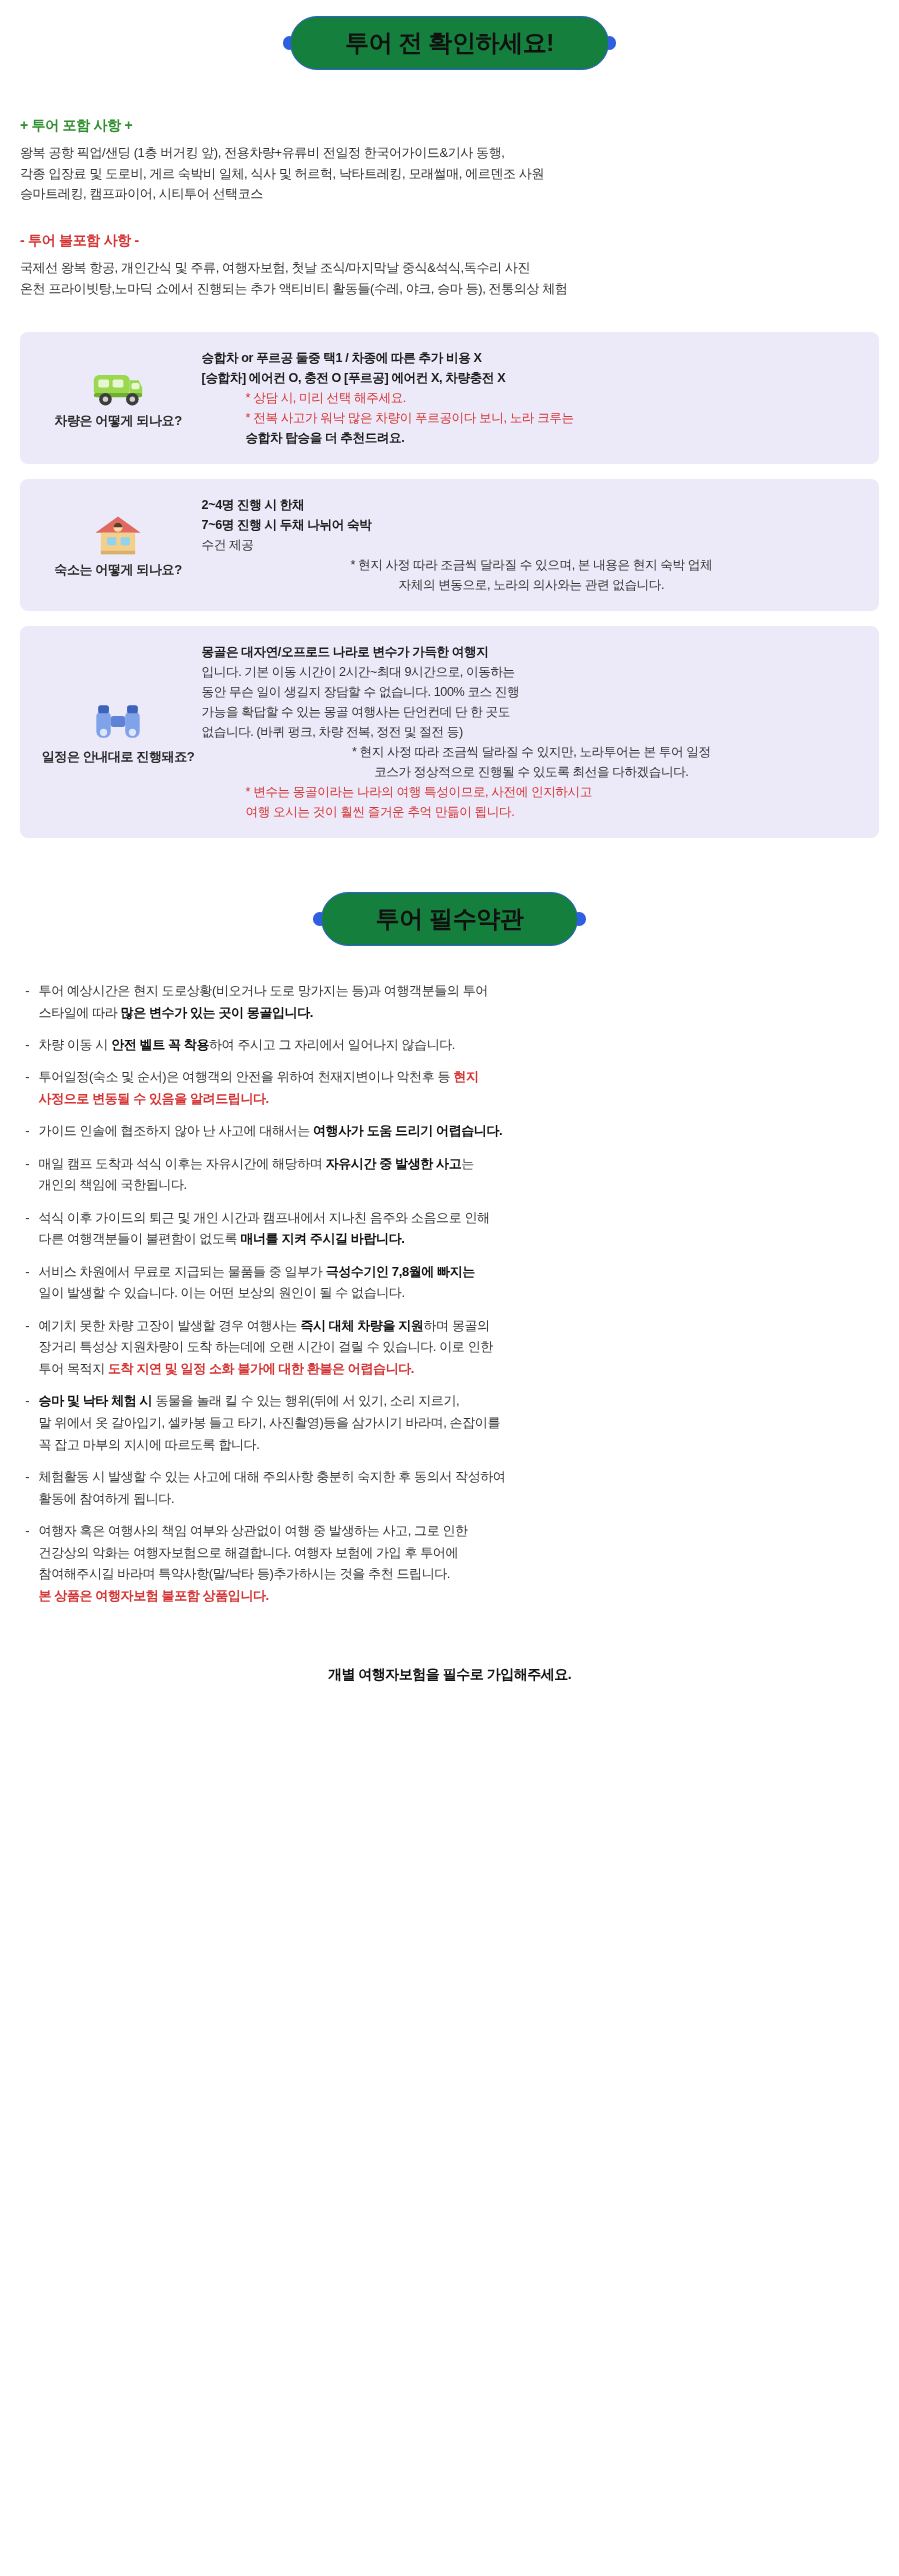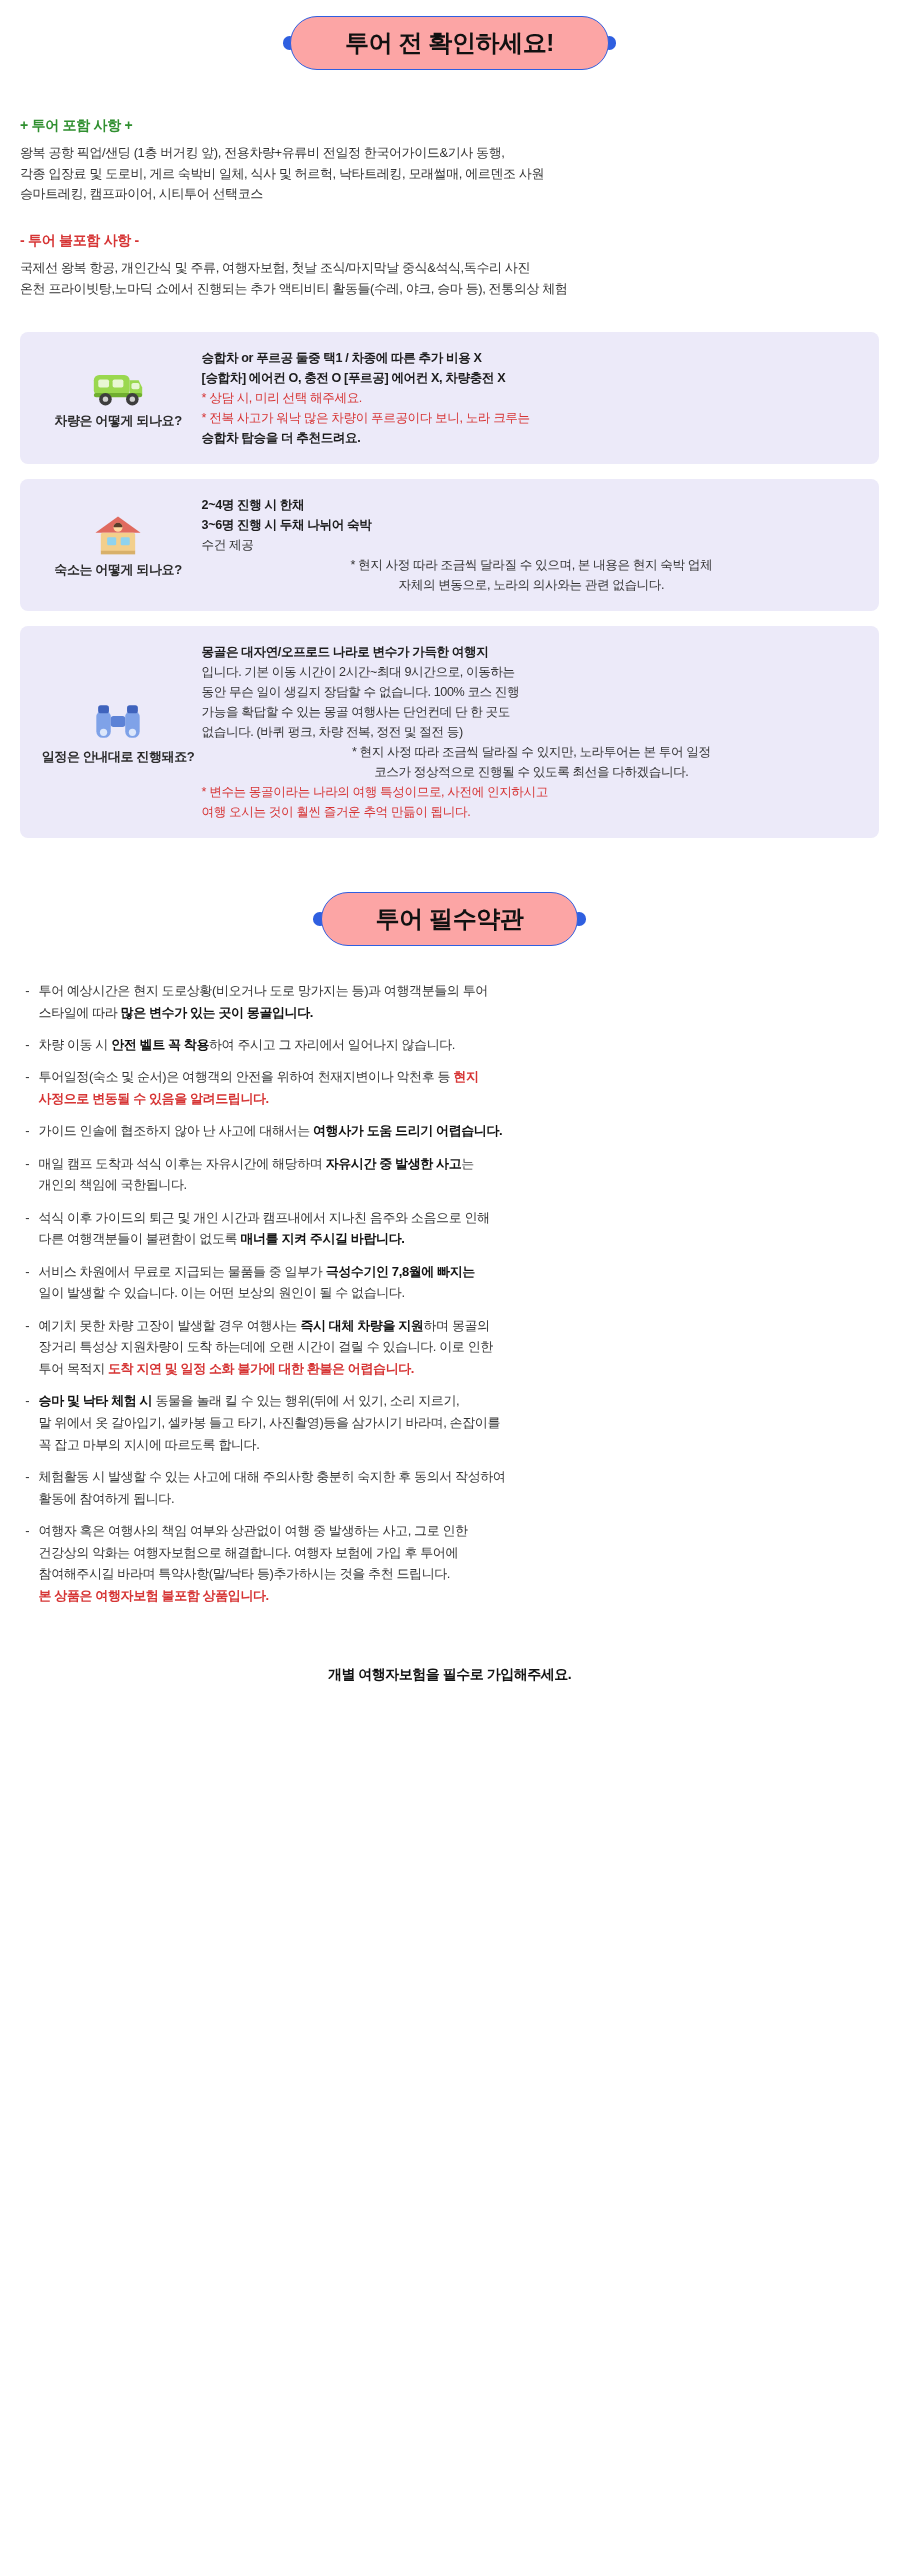--- a/index.html
+++ b/index.html
@@ -34,21 +34,21 @@
     width: 13.5px; height: 13.5px;
     border-radius: 50%;
     background: #2f5fe0;
     flex: 0 0 auto;
   }
   .pill {
     border: 1.8px solid #2f5fe0;
     border-radius: 36px;
     padding: 10px 54px;
     margin: 0 -6.3px;
-    background: #fca5a5;
+    background: #15803d;
     position: relative;
     z-index: 2;
   }
   .pill-text {
     font-size: 24px;
     font-weight: bold;
     color: #111;
     letter-spacing: -0.4px;
     white-space: nowrap;
   }
@@ -113,21 +113,21 @@
     flex-direction: column;
     justify-content: center;
   }
   .faq-line {
     font-size: 12.6px;
     line-height: 20px;
     color: #333;
     letter-spacing: -0.4px;
   }
   .faq-line.bold { font-weight: bold; color: #1c1c1c; }
-  .faq-line.note { color: #d63434; }
+  .faq-line.note { color: #d63434; margin-left: 44px; }
   .faq-line.note-dark { color: #333; text-align: center; }
 
   
   .terms {
     margin-top: 25px;
     padding: 0 31px 0 23.4px;
     display: flex;
     flex-direction: column;
     gap: 10.8px;
   }
@@ -230,21 +230,21 @@
             <rect x="19" y="29" width="10" height="9" rx="1.5" fill="#8fd3ef"></rect>
             <rect x="34" y="29" width="10" height="9" rx="1.5" fill="#8fd3ef"></rect>
             <circle cx="31" cy="18" r="5" fill="#ffd9a0"></circle>
             <path d="M26 18 a5 5 0 0 1 10 0 z" fill="#5a3d2b"></path>
           </svg>
         </div>
         <div class="faq-q">숙소는 어떻게 되나요?</div>
       </div>
       <div class="faq-right">
         <div class="faq-line bold">2~4명 진행 시 한채</div>
-        <div class="faq-line bold">3~6명 진행 시 두채 나뉘어 숙박</div>
+        <div class="faq-line bold">7~6명 진행 시 두채 나뉘어 숙박</div>
         <div class="faq-line">수건 제공</div>
         <div class="faq-line note-dark">* 현지 사정 따라 조금씩 달라질 수 있으며, 본 내용은 현지 숙박 업체</div>
         <div class="faq-line note-dark">   자체의 변동으로, 노라의 의사와는 관련 없습니다.</div>
       </div>
     </div>
 
     <div class="faq-card">
       <div class="faq-left">
         <div class="faq-icon">
           <svg width="56" height="47" viewBox="0 0 62 52" xmlns="http://www.w3.org/2000/svg">

